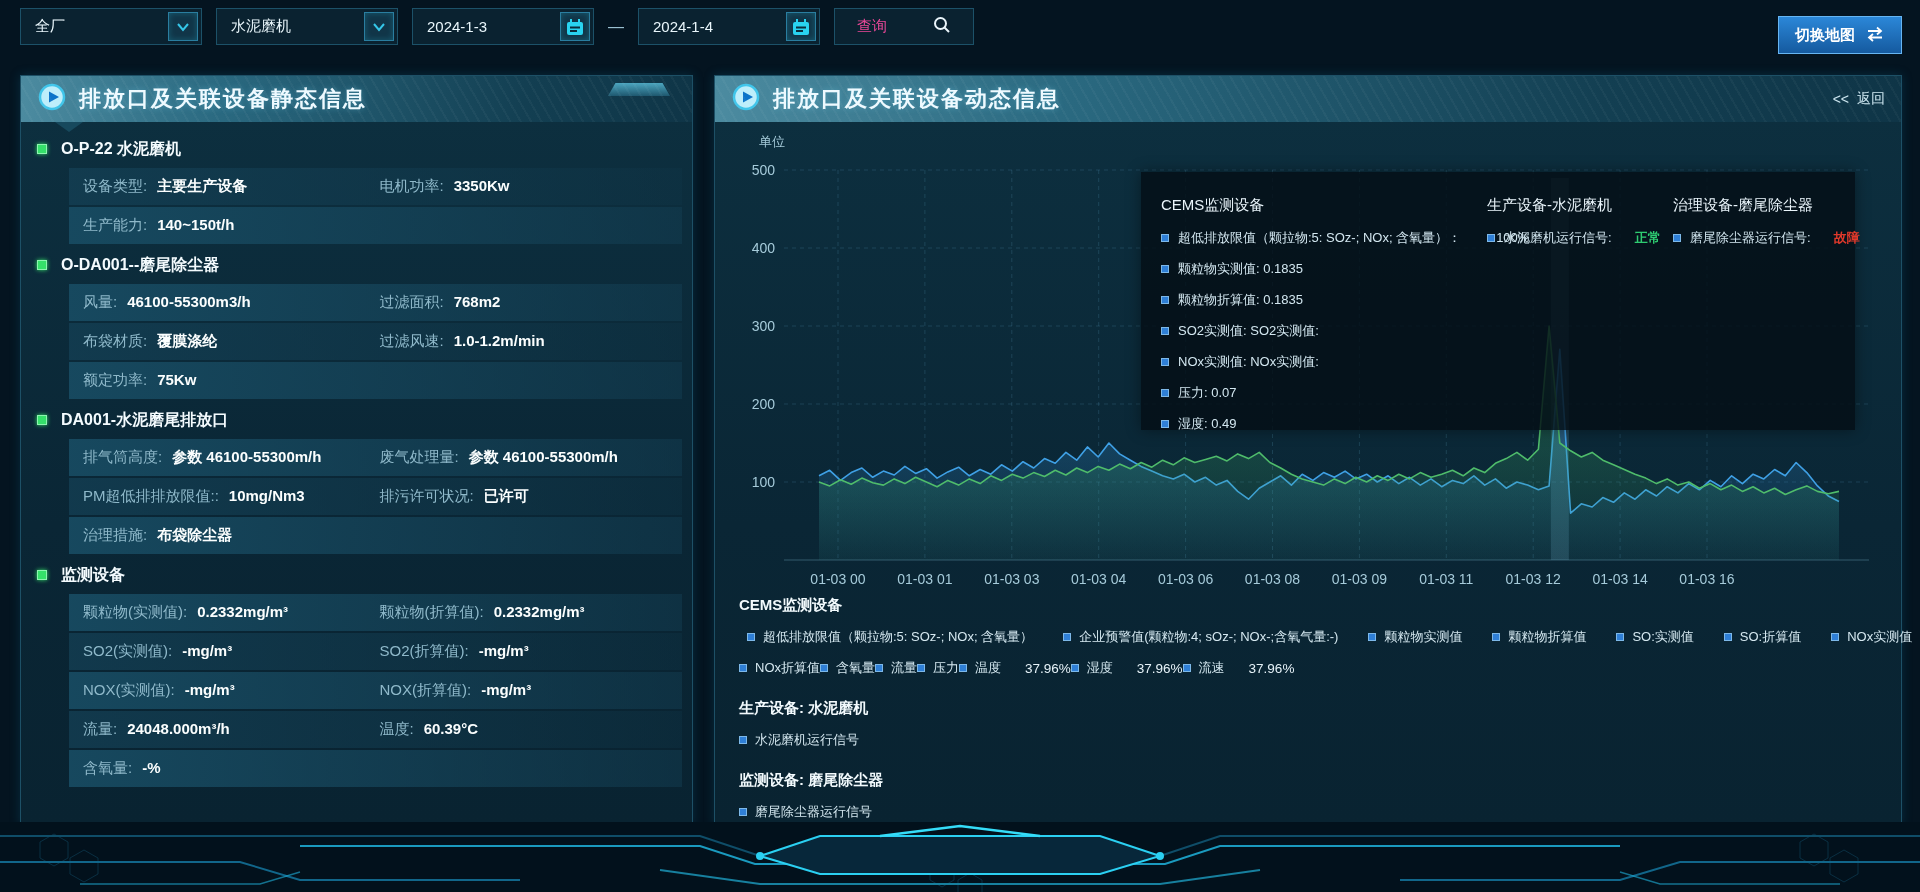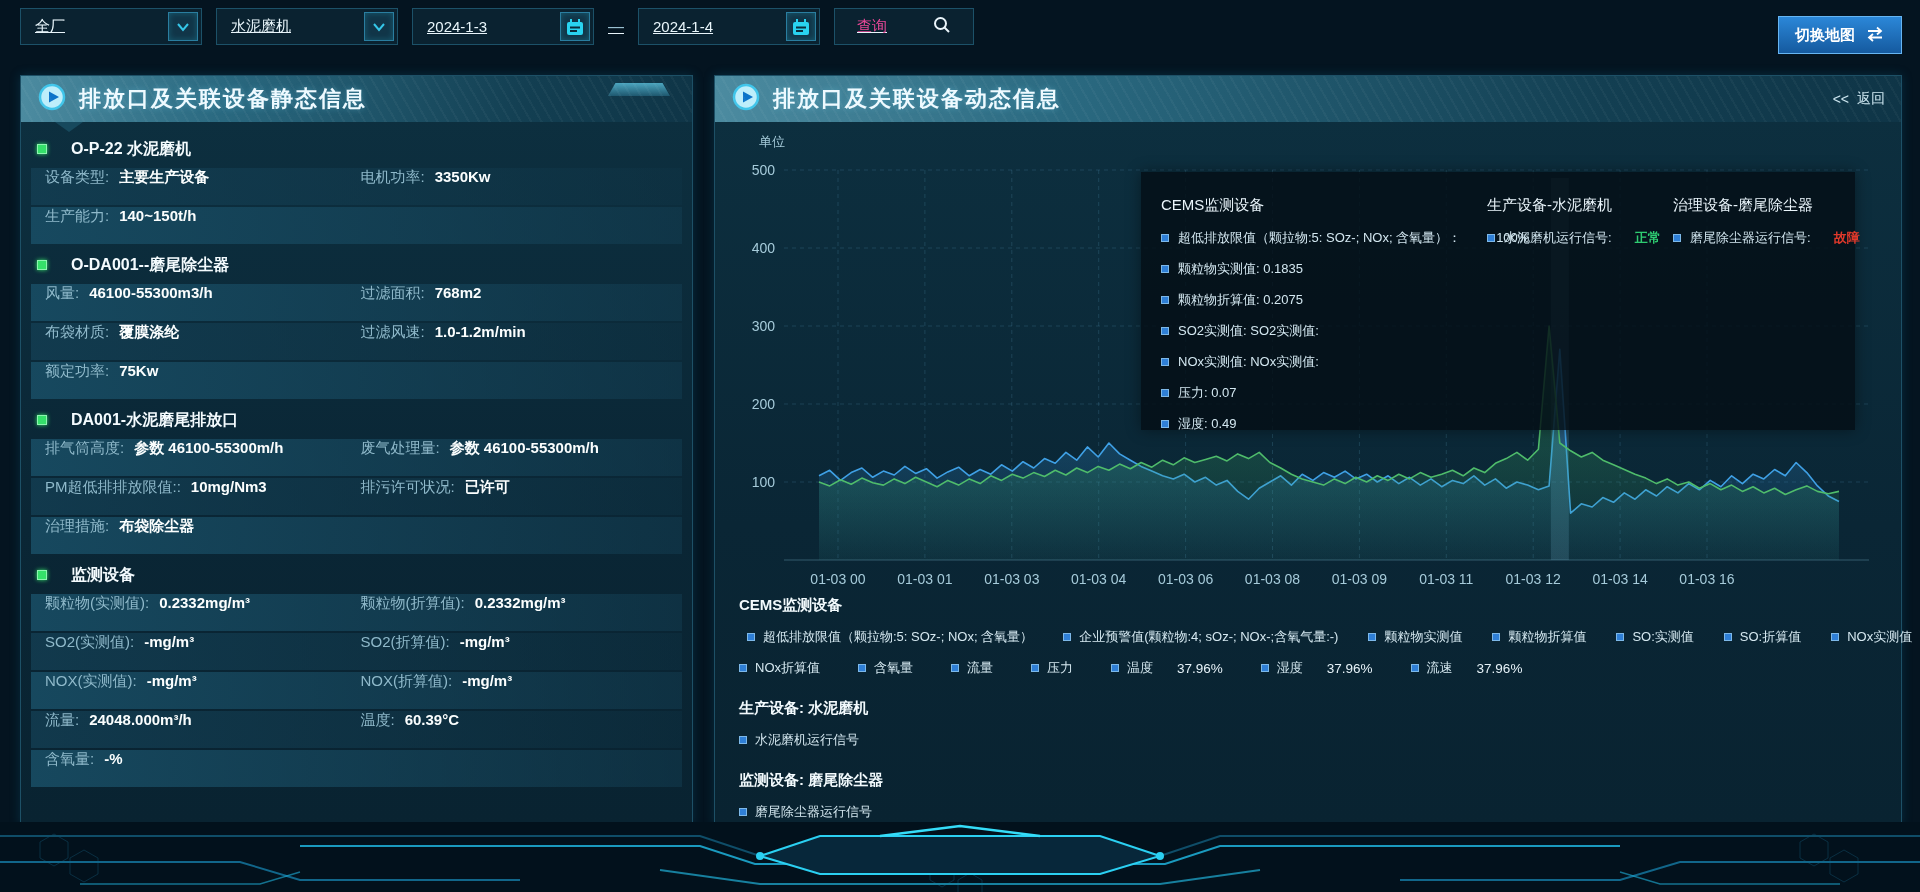--- a/index.html
+++ b/index.html
@@ -1,20 +1,20 @@
 <!DOCTYPE html>
 <html><head>
 <meta charset="utf-8">
 <style>
   * { margin:0; padding:0; box-sizing:border-box; }
   html,body { width:1920px; height:892px; overflow:hidden; background:#041420; font-family:"Liberation Sans",sans-serif; }
   body { position:relative; color:#e8f4fa; }
 
   
-  .topbar { position:absolute; left:20px; top:8px; display:flex; align-items:center; gap:14px;text-decoration:underline; }
+  .topbar { position:absolute; left:20px; top:8px; display:flex; align-items:center; gap:14px; }
   .ctl { height:37px; background:#0a2230; border:1px solid #1c5168; display:flex; align-items:center; position:relative; }
   .ctl .txt { padding:0 14px; font-size:15px; color:#e9f6fb; flex:1; }
   .sel { width:182px; }
   .sel .chev-box, .date .cal-box { width:30px; height:29px; margin-right:3px; border:1px solid #2a7ea0; background:rgba(24,70,92,.55); display:flex; align-items:center; justify-content:center; box-shadow:0 0 6px rgba(41,211,240,.25) inset; }
   .date { width:182px; }
   .dash { color:#9fc6d6; font-size:16px; }
   .query-btn { width:140px; height:37px; background:#0a2230; border:1px solid #1c5168; display:flex; align-items:center; justify-content:space-between; padding:0 22px; cursor:pointer; }
   .query-btn .txt { font-size:15px; color:#ec4899; padding:0; }
   .switch-btn { position:absolute; right:18px; top:8px; height:38px; padding:0 16px; background:linear-gradient(180deg,#2b87d8,#155a9f); border:1px solid #66b5f2; color:#fff; font-size:15px; font-weight:bold; display:flex; align-items:center; gap:10px; cursor:pointer;margin-top:8px; }
 
@@ -24,24 +24,24 @@
   .panel-right { left:714px; width:1188px; }
   .p-hdr { height:46px; display:flex; align-items:center; padding:0 16px; background:linear-gradient(90deg,#4c8ba0 0%,#2a6980 30%,#133f52 75%,#0f3547 100%); background-blend-mode:normal; position:relative; }
   .p-hdr:after { content:""; position:absolute; inset:0; background:repeating-linear-gradient(60deg,rgba(255,255,255,.035) 0 2px,transparent 2px 9px); pointer-events:none; }
   .p-title { font-size:22px; font-weight:bold; color:#eefaff; letter-spacing:2px; margin-left:12px; text-shadow:0 0 6px rgba(120,220,255,.35); }
   .hdr-notch { position:absolute; left:34px; bottom:-10px; width:0; height:0; border-left:14px solid transparent; border-right:14px solid transparent; border-top:10px solid #17495d; }
   .hdr-tab { position:absolute; right:22px; top:7px; width:62px; height:13px; background:linear-gradient(180deg,#57b9d4,#215d75); clip-path:polygon(12% 0,88% 0,100% 100%,0 100%); opacity:.85; }
   .back-link { margin-left:auto; font-size:14px; color:#cfe8f2; cursor:pointer; display:flex; gap:8px; align-items:center; z-index:2; }
 
   
   .rows { padding:8px 10px 0 10px; display:flex; flex-direction:column; gap:2px; }
-  .section-row { height:34px; display:flex; align-items:center; gap:24px; padding:0 6px; margin-top:2px; }
+  .section-row { height:34px; display:flex; align-items:center; gap:14px; padding:0 6px; margin-top:2px; }
   .bullet { width:10px; height:10px; background:#35e06a; box-shadow:0 0 4px #35e06a; border:1px solid #8df5b0; }
   .sec-text { font-size:16px; font-weight:bold; color:#f4fbfe; }
-  .kv-row { height:37px; display:flex; background:linear-gradient(90deg,rgba(24,76,99,.9),rgba(20,64,85,.45)); padding:0 6px 0 14px; }
+  .kv-row { height:37px; display:flex; align-items:center; background:linear-gradient(90deg,rgba(24,76,99,.9),rgba(20,64,85,.45)); padding:0 6px 0 14px;margin-left:38px; }
   .kv-row:nth-child(even) { background:linear-gradient(90deg,rgba(20,64,85,.75),rgba(16,54,72,.35)); }
   .cell { display:flex; align-items:baseline; gap:10px; width:50%; }
   .lbl { font-size:15px; color:#8fb9ca; white-space:nowrap; }
   .val { font-size:15px; font-weight:bold; color:#fbfefe; white-space:nowrap; }
 
   
   .chart-wrap { position:absolute; left:4px; top:52px; width:1176px; height:470px; }
   svg text.ytick, svg text.xtick { fill:#a6cbda; font-size:14px; font-family:"Liberation Sans",sans-serif; }
   svg text.unit { fill:#a6cbda; font-size:13px; font-family:"Liberation Sans",sans-serif; }
   svg line.grid { stroke:rgba(90,160,190,.22); stroke-dasharray:4 4; }
@@ -52,21 +52,21 @@
   .tt-col h4 { font-size:15px; font-weight:normal; color:#eaf5fb; margin:8px 0 14px 0; }
   .tt-item { display:flex; align-items:baseline; gap:9px; font-size:13px; color:#d3e7f0; margin-bottom:13px; white-space:nowrap; }
   .mk { width:8px; height:8px; background:#2f7fd6; border:1px solid #7db8e8; flex:0 0 auto; align-self:center; }
   .tt-val { margin-left:26px; }
   .tt-status { margin-left:14px; font-weight:bold; }
 
   
   .legend { position:absolute; left:24px; top:520px; width:1148px; }
   .lg-head { font-size:15px; font-weight:bold; color:#f2fafd; }
   .lg-row { display:flex; align-items:center; margin-top:13px; }
-  .lg-row1 { gap:30px;padding-left:8px; } .lg-row2 { gap:38px; }
+  .lg-row1 { gap:30px;padding-left:8px; } .lg-row2 { }
   .lg-item { display:flex; align-items:center; gap:8px; font-size:13px; color:#d5e8f0; white-space:nowrap; cursor:pointer; }
   .lg-val { margin-left:16px; font-size:13.5px; color:#e6f2f8; }
   .lg-sub { margin-top:22px; }
 
   
   .bottom-hud { position:absolute; left:0; bottom:0; width:1920px; height:70px; }
 </style>
 </head>
 <body>
 
@@ -355,21 +355,21 @@
           <span class="mk"></span>
           <span>超低排放限值（颗拉物:5: SOz-; NOx; 含氧量）：</span>
           <span class="tt-val">100%</span>
         </div>
         <div class="tt-item">
           <span class="mk"></span>
           <span>颗粒物实测值: 0.1835</span>
         </div>
         <div class="tt-item">
           <span class="mk"></span>
-          <span>颗粒物折算值: 0.2075</span>
+          <span>颗粒物折算值: 0.1835</span>
         </div>
         <div class="tt-item">
           <span class="mk"></span>
           <span>SO2实测值: SO2实测值:</span>
         </div>
         <div class="tt-item">
           <span class="mk"></span>
           <span>NOx实测值: NOx实测值:</span>
         </div>
         <div class="tt-item">

